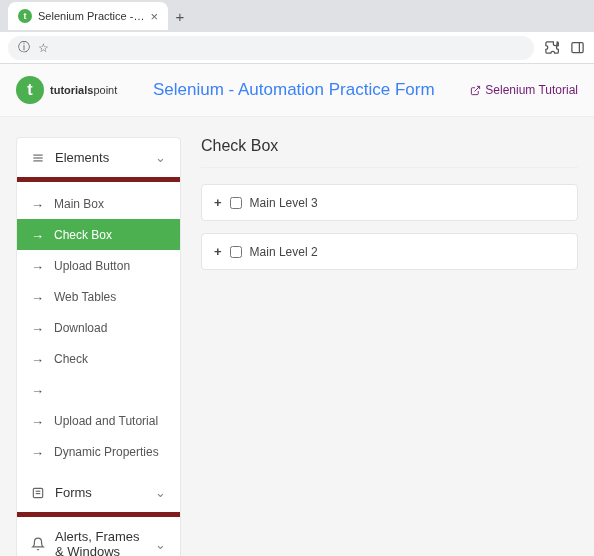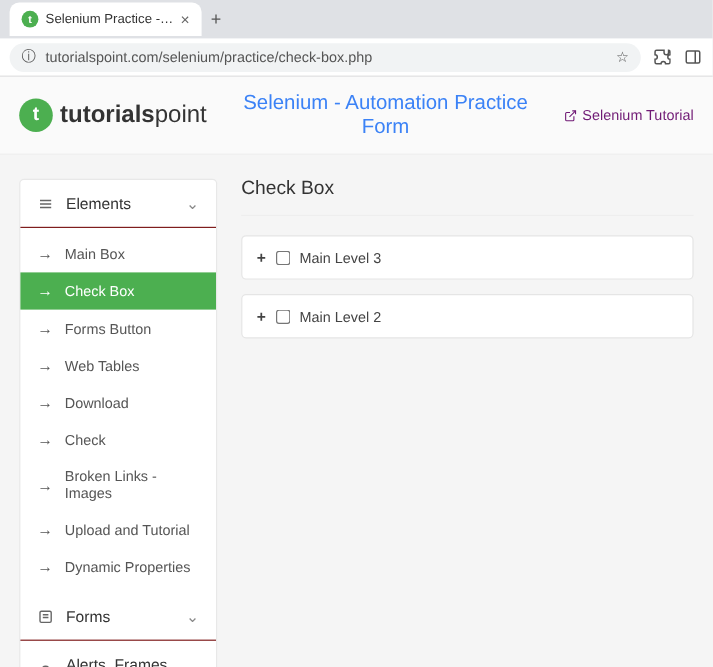--- a/index.html
+++ b/index.html
@@ -14,29 +14,29 @@
 .newtab { width: 24px; text-align: center; color: #555; font-size: 15px; cursor: pointer; }
 
 .addr-row { background: #fff; display: flex; align-items: center; height: 32px; padding: 0 8px; gap: 8px; border-bottom: 1px solid #ddd; }
 .addr-bar { flex: 1; display: flex; align-items: center; height: 24px; background: #f1f3f4; border-radius: 12px; padding: 0 10px; font-size: 12px; color: #555; gap:8px; }
 .addr-bar .url { flex: 1; }
 .ext-icon { width: 18px; height: 18px; display:flex; align-items:center; justify-content:center; color:#555; cursor:pointer; }
 
 .header-bar { background: #fafafa; display: flex; align-items: center; padding: 12px 16px; gap: 12px; border-bottom: 1px solid #eee; }
 .logo { display: flex; align-items: center; gap: 6px; }
 .logo-circle { width: 28px; height: 28px; background: #4CAF50; border-radius: 50%; display:flex; align-items:center; justify-content:center; color:#fff; font-weight:bold; font-size:16px; }
-.logo-text { font-size: 20px; color: #333; }
+.logo-text { font-size: 11px; color: #333; }
 .logo-text b { font-weight: 600; }
 .page-title { flex: 1; text-align: center; font-size: 17px; font-weight: 500; color: #3b82f6; }
 .ext-link { font-size: 12px; color: #701a75; display:flex; align-items:center; gap:4px; cursor:pointer; }
 
 .content { display: flex; padding: 20px 16px; gap: 20px; }
 
 .sidebar { width: 165px; background: #fff; border: 1px solid #e8e8e8; border-radius: 4px; }
-.section-header { display: flex; align-items: center; padding: 12px 14px; font-size: 13px; color: #333; cursor: pointer; gap: 10px; border-bottom: 1px solid #7f1d1d; }
+.section-header { display: flex; align-items: center; padding: 12px 14px; font-size: 13px; color: #333; cursor: pointer; gap: 10px; border-bottom: 5px solid #7f1d1d; }
 .section-header .hicon { width: 14px; color: #666; display:flex; }
 .section-header .label { flex: 1; }
 .chev { color: #888; }
 .nav-items { padding: 6px 0; }
 .nav-item { display: flex; align-items: center; padding: 8px 14px; font-size: 12px; color: #555; cursor: pointer; gap: 10px; }
 .nav-item.active { background: #4CAF50; color: #fff; }
 .arrow { font-size: 13px; }
 
 .main { flex: 1; }
 .main-title { font-size: 16px; color: #333; margin-bottom: 4px; padding-bottom:8px; }
@@ -53,21 +53,20 @@
     <div class="tab">
       <span class="favicon">t</span>
       <span class="title">Selenium Practice - Check B</span>
       <span class="close">×</span>
     </div>
     <div class="newtab">+</div>
   </div>
   <div class="addr-row">
     <div class="addr-bar">
       <span>ⓘ</span>
-      <span class="url">tutorialspoint.com/selenium/practice/check-box.php</span>
       <span>☆</span>
     </div>
     <span class="ext-icon">
       <svg width="15" height="15" viewBox="0 0 24 24" fill="none" stroke="currentColor" stroke-width="2">
           <path d="M9 3h6v3a3 3 0 006 0V3h0a2 2 0 012 2v4a3 3 0 000 6v4a2 2 0 01-2 2h-4a3 3 0 00-6 0H5a2 2 0 01-2-2v-4a3 3 0 000-6V5a2 2 0 012-2h4z"></path>
         </svg>
     </span>
     <span class="ext-icon">
       <svg width="15" height="15" viewBox="0 0 24 24" fill="none" stroke="currentColor" stroke-width="2">
           <rect x="3" y="4" width="18" height="16" rx="2"></rect>
@@ -111,37 +110,36 @@
         <div class="nav-item">
           <span class="arrow">→</span>
           <span>Main Box</span>
         </div>
         <div class="nav-item active">
           <span class="arrow">→</span>
           <span>Check Box</span>
         </div>
         <div class="nav-item">
           <span class="arrow">→</span>
-          <span>Forms Button</span>
+          <span>Upload Button</span>
         </div>
         <div class="nav-item">
           <span class="arrow">→</span>
           <span>Web Tables</span>
         </div>
         <div class="nav-item">
           <span class="arrow">→</span>
           <span>Download</span>
         </div>
         <div class="nav-item">
           <span class="arrow">→</span>
           <span>Check</span>
         </div>
         <div class="nav-item">
           <span class="arrow">→</span>
-          <span>Broken Links - Images</span>
         </div>
         <div class="nav-item">
           <span class="arrow">→</span>
           <span>Upload and Tutorial</span>
         </div>
         <div class="nav-item">
           <span class="arrow">→</span>
           <span>Dynamic Properties</span>
         </div>
       </div>

